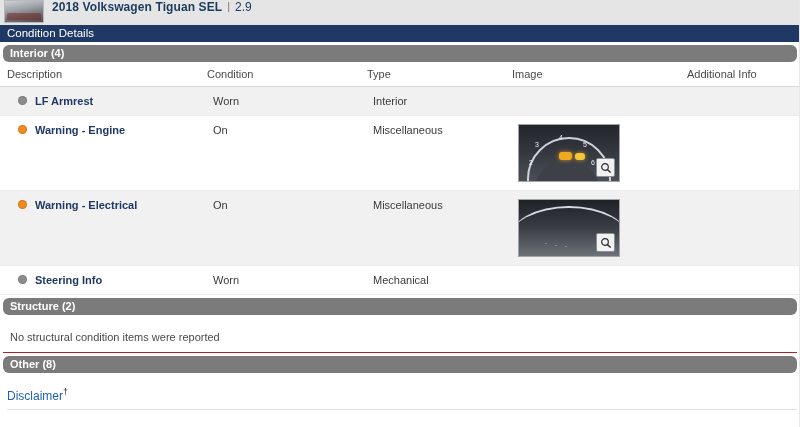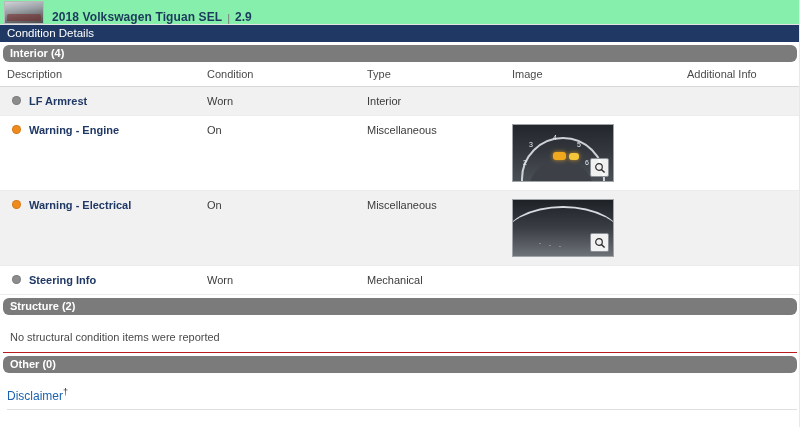--- a/index.html
+++ b/index.html
@@ -18,25 +18,25 @@
   .page {
     position: relative;
     width: 800px;
     height: 427px;
     background: #fff;
     box-sizing: border-box;
   }
   
   .vehicle-header {
     display: flex;
-    align-items: flex-end;
+    align-items: flex-start;
     height: 24px;
     padding: 0 4px;
     border-bottom: 1px solid #e4e4e4;
-    background: #86efac;
+    background: #e5e5e5;
   }
   .vehicle-thumb {
     width: 38px;
     height: 21px;
     margin-right: 8px;
     border: 1px solid #b9b9b9;
     background: linear-gradient(170deg,#cfd2d6 0%, #9aa0a6 40%, #6d6f72 70%, #4a4c4f 100%);
     position: relative;
     overflow: hidden;
     flex: none;
@@ -55,21 +55,21 @@
     letter-spacing: 0.1px;
     white-space: nowrap;
   }
   .vehicle-sep {
     color: #7a7a7a;
     font-weight: normal;
     margin: 0 5px;
   }
   .vehicle-score {
     font-size: 12px;
-    font-weight: bold;
+    font-weight: normal;
     color: #1b3a5c;
   }
   
   .condition-bar {
     height: 17px;
     line-height: 17px;
     background: #1f3864;
     color: #fff;
     font-size: 11.5px;
     font-weight: normal;
@@ -104,21 +104,21 @@
     font-size: 11px;
     color: #4a4a4a;
     padding: 6px 0 6px 7px;
     border-bottom: 1px solid #d8d8d8;
     background: #fff;
     margin-top: 48px;
   }
   .tbl tbody td {
     font-size: 11px;
     color: #3b3b3b;
-    padding: 8px 0 8px 7px;
+    padding: 8px 0 8px 13px;
     vertical-align: top;
     border-bottom: 1px solid #ececec;
   }
   .tbl tbody tr.alt td {
     background: #f1f1f1;
   }
   .desc-cell {
     display: flex;
     align-items: flex-start;
   }
@@ -354,20 +354,20 @@
         <td>Mechanical</td>
         <td></td>
         <td></td>
       </tr>
     </tbody>
   </table>
 
   <div class="group-bar">Structure (2)</div>
   <div class="empty-note">No structural condition items were reported</div>
 
-  <div class="group-bar">Other (0)</div>
+  <div class="group-bar">Other (8)</div>
 
   <div class="disclaimer">
     <a>Disclaimer</a><span class="dagger">†</span>
   </div>
 
   <div class="right-edge"></div>
 </div>
 
 </body></html>

